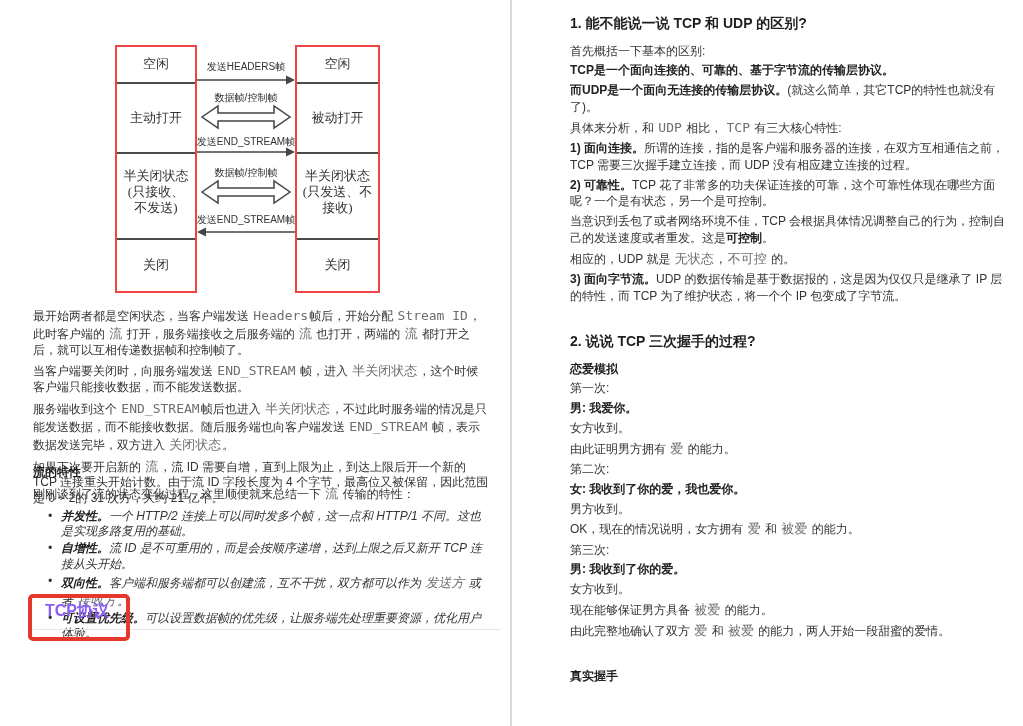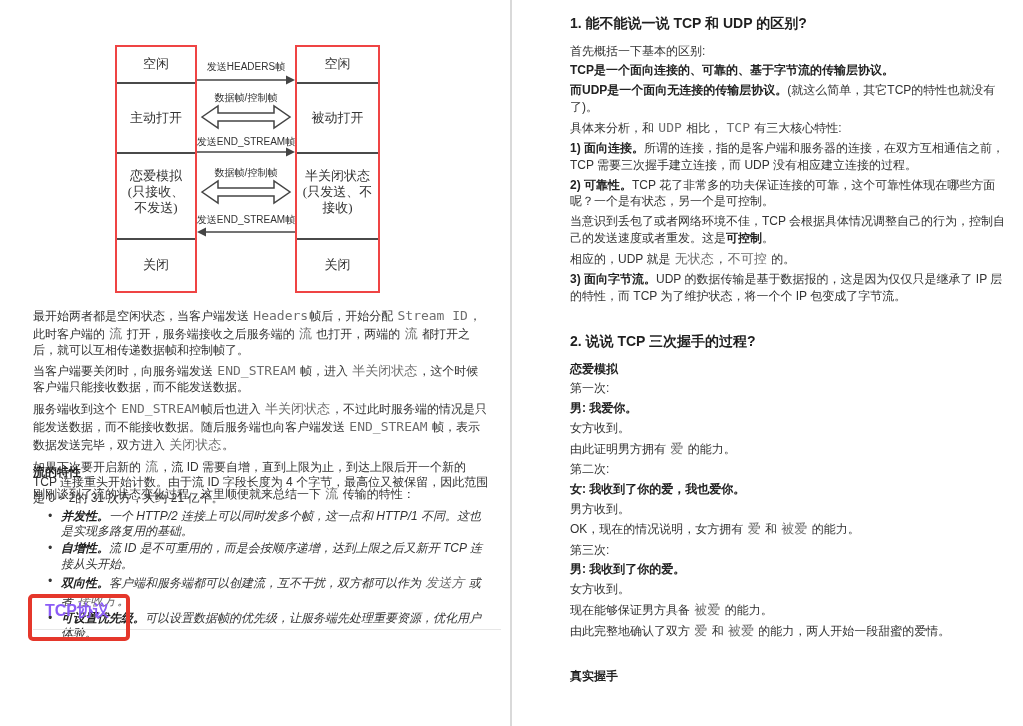--- a/index.html
+++ b/index.html
@@ -62,21 +62,21 @@
 
 <div id="stage">
 
   <div class="page lp" id="page-left">
 
     <div class="diagram">
 
       <div class="dcol left">
         <div class="dcell r1">空闲</div>
         <div class="dcell r2">主动打开</div>
-        <div class="dcell r3">恋爱模拟 (只接收、不发送)</div>
+        <div class="dcell r3">半关闭状态 (只接收、不发送)</div>
         <div class="dcell r4">关闭</div>
       </div>
 
       <svg class="dsvg" viewBox="0 0 98 240">
 
         <line x1="0" y1="35" x2="90" y2="35" stroke="#444" stroke-width="1.6"></line>
         <polygon points="89,30.5 98,35 89,39.5" fill="#444"></polygon>
 
         <polygon points="5,72 21,61 21,68 77,68 77,61 93,72 77,83 77,76 21,76 21,83" fill="#fff" stroke="#444" stroke-width="1.5"></polygon>
 

